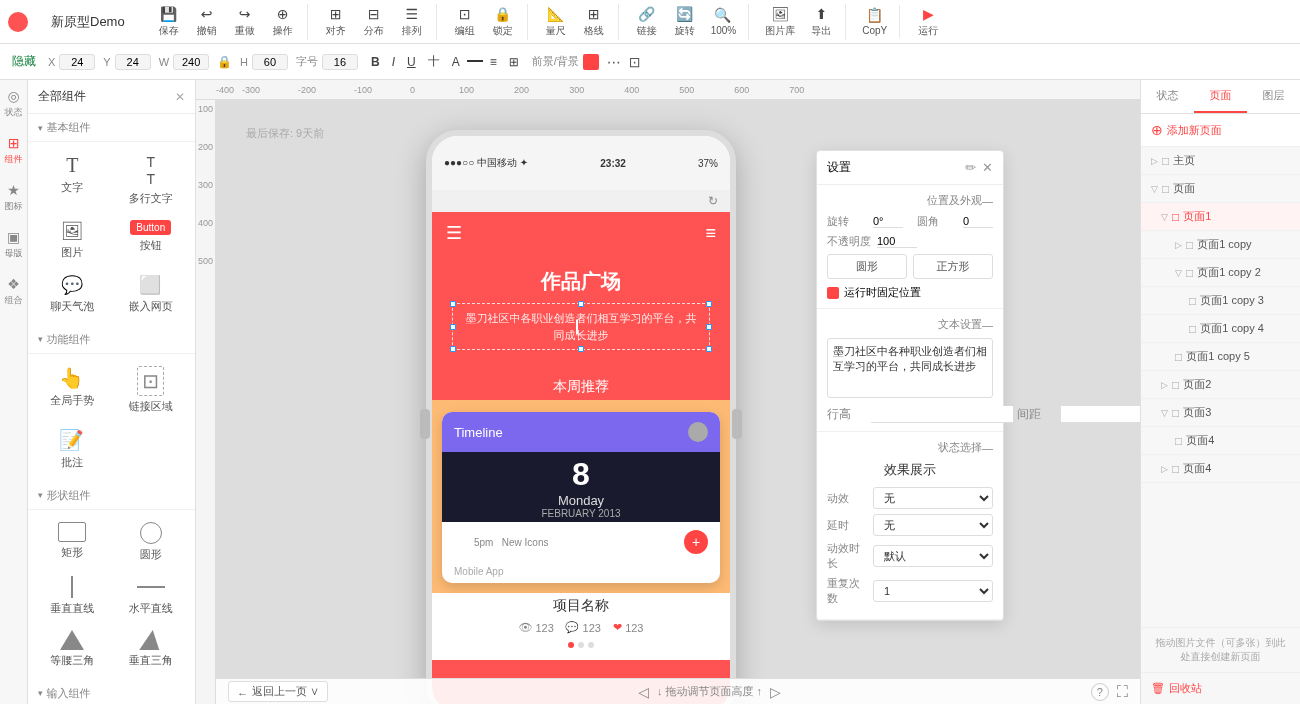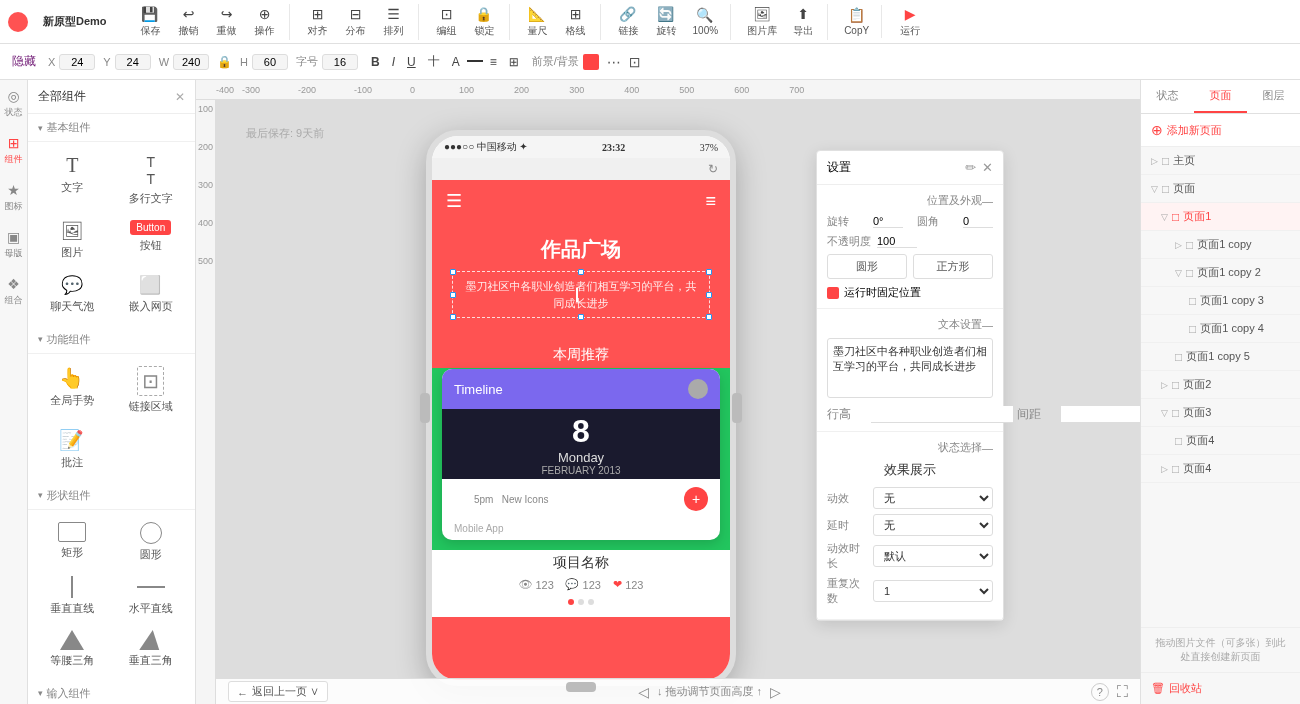--- a/index.html
+++ b/index.html
@@ -10,23 +10,23 @@
       height: 44px;
       background: #fff;
       border-bottom: 1px solid #e0e0e0;
       display: flex;
       align-items: center;
       padding: 0 8px;
       flex-shrink: 0;
       gap: 4px;
     }
     .app-logo {
-      display: flex; align-items: center; gap: 15px;
+      display: flex; align-items: center; gap: 23px;
       margin-right: 16px;
-      color: #333; font-size: 11px; font-weight: 700;
+      color: #333; font-size: 13px; font-weight: 400;
     }
     .app-logo .logo-circle {
       width: 20px; height: 20px; border-radius: 50%;
       background: #ff5252;
     }
     .toolbar-group {
       display: flex; align-items: center; gap: 2px;
       padding: 0 6px;
       border-right: 1px solid #e8e8e8;
     }
@@ -54,21 +54,21 @@
     }
     .st-item { display: flex; align-items: center; gap: 4px; }
     .st-label { color: #888; }
     .st-input {
       background: #f5f5f5; border: 1px solid #ddd;
       border-radius: 3px; padding: 1px 4px; width: 36px; font-size: 11px;
       text-align: center;
     }
     .st-btn {
       background: none; border: none; cursor: pointer;
-      font-size: 12px; color: #701a75; padding: 2px 4px;
+      font-size: 12px; color: #15803d; padding: 2px 4px;
       border-radius: 3px;
     }
     .format-btns { display: flex; align-items: center; gap: 2px; }
     .fmt-btn {
       padding: 2px 5px; cursor: pointer; border-radius: 2px;
       font-size: 12px; color: #444; border: none; background: none;
     }
     .color-swatch {
       width: 16px; height: 16px; background: #ff4444; border-radius: 2px; cursor: pointer;
     }
@@ -136,43 +136,43 @@
     }
     .last-saved {
       position: absolute; top: 26px; left: 30px; font-size: 11px; color: #aaa; z-index: 5;
     }
     .phone-frame {
       width: 310px; background: #fff;
       border-radius: 32px; box-shadow: 0 8px 30px rgba(0,0,0,0.25);
       overflow: hidden; border: 6px solid #ddd;
     }
     .phone-status-bar {
-      background: #f5f5f5; padding: 4px 12px;
-      display: flex; justify-content: space-between; align-items: center; font-size: 10px; color: #333; font-family: Liberation Serif, serif;
+      background: #f5f5f5; padding: 20px 12px;
+      display: flex; justify-content: space-between; align-items: center; font-size: 10px; color: #333;
     }
     .phone-refresh-bar {
       background: #f0f0f0; display: flex; justify-content: flex-end; padding: 4px 12px;
     }
     .phone-content {
       background: #ff5252; min-height: 500px;
     }
     .phone-header {
       background: #ff5252; padding: 10px 14px;
       display: flex; justify-content: space-between; align-items: center;
     }
     .phone-logo-icon { color: #fff; font-size: 18px; }
     .phone-menu-icon { color: #fff; font-size: 18px; }
     .phone-hero {
       background: #ff5252; padding: 14px; text-align: center; color: #fff;
     }
     .phone-hero h2 { font-size: 20px; font-weight: bold; margin-bottom: 8px; font-family: Liberation Mono, monospace; }
     .phone-hero p { font-size: 11px; line-height: 1.5; color: rgba(255,255,255,0.9); }
     .phone-section-title { color: #fff; text-align: center; font-size: 14px; padding: 8px 0 4px; }
     .phone-card-area {
-      background: #22c55e; padding: 1px 10px 10px;
+      background: #fdba74; padding: 12px 10px 10px;
     }
     .phone-card {
       background: #fff; border-radius: 10px; overflow: hidden;
       box-shadow: 0 4px 12px rgba(0,0,0,0.15);
     }
     .phone-card-inner-bg {
       background: #7b68ee; padding: 10px 12px;
       display: flex; justify-content: space-between; align-items: center;
     }
     .timeline-label { color: #fff; font-size: 13px; font-weight: 500; }

